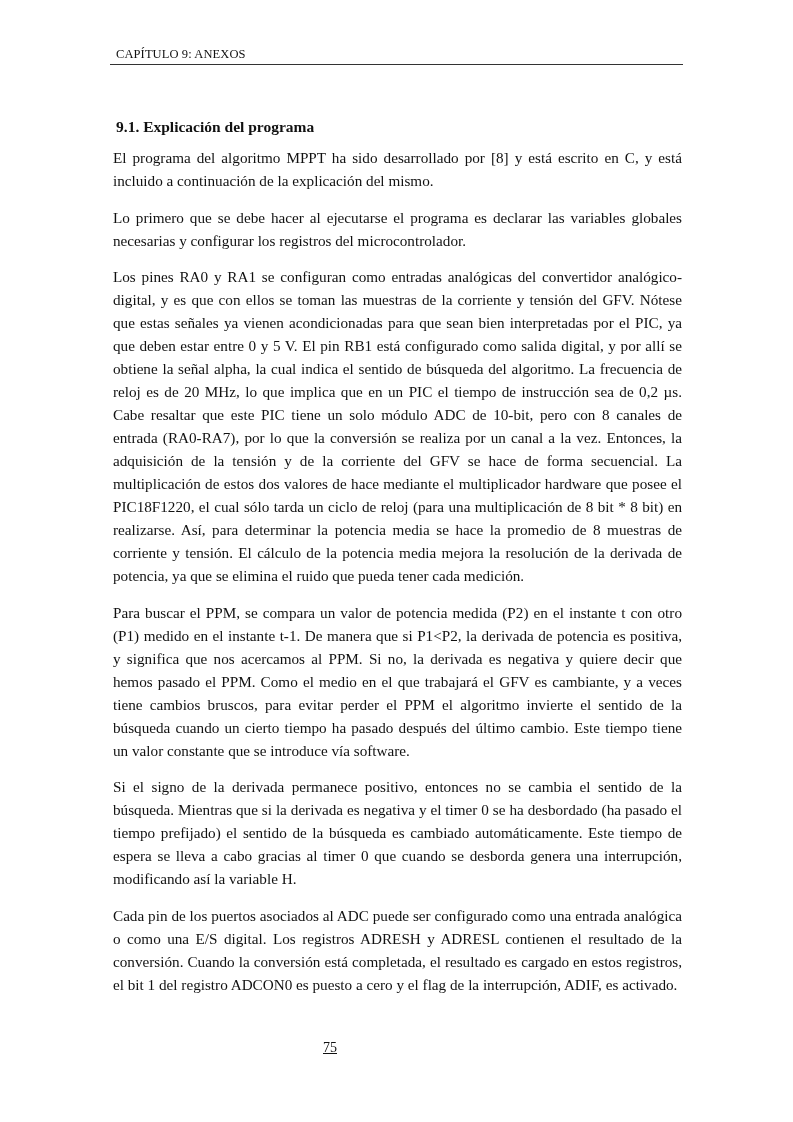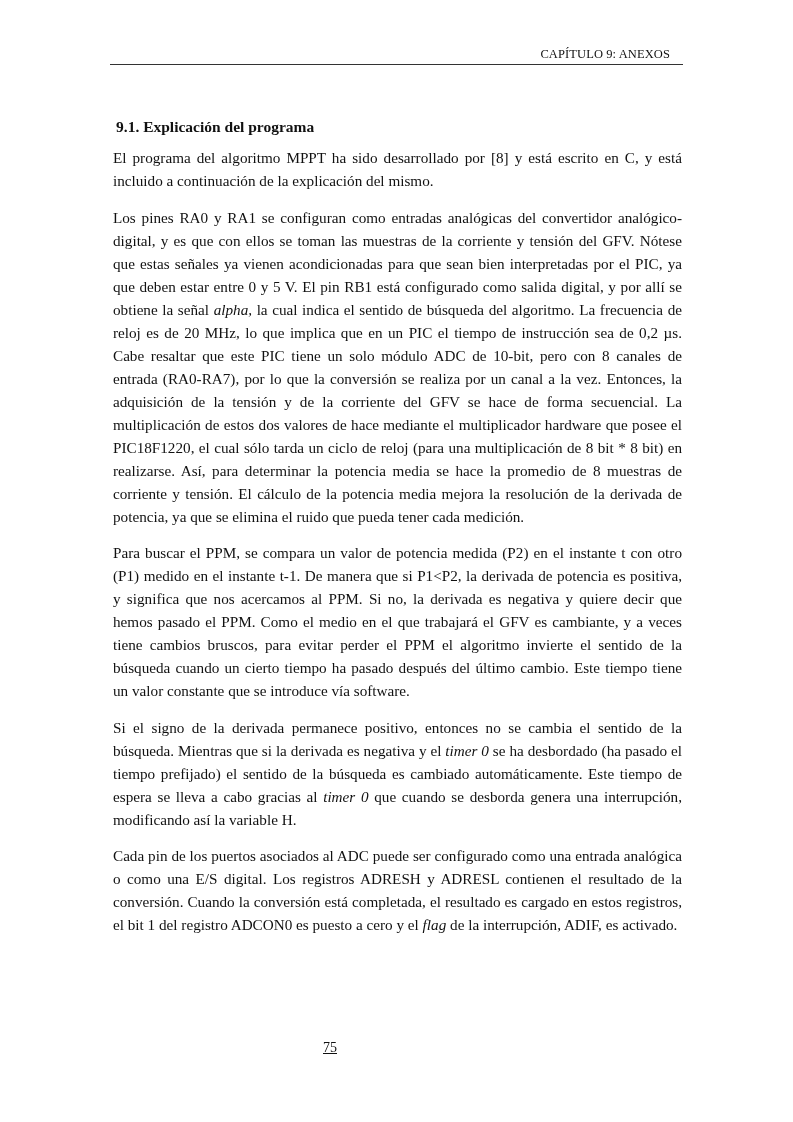--- a/index.html
+++ b/index.html
@@ -10,24 +10,24 @@
     body {
       width: 793px;
       height: 1122px;
       position: relative;
       overflow: hidden;
       font-family: "Liberation Serif", serif;
       color: #111111;
     }
     .running-header {
       position: absolute;
-      left: 100px;
+      left: 116px;
       top: 47px;
       width: 570px;
-      text-align: right;
+      text-align: left;
       font-size: 12.5px;
       letter-spacing: 0.1px;
     }
     .header-rule {
       position: absolute;
       left: 110px;
       top: 64px;
       width: 573px;
       height: 0;
       border-top: 1.3px solid #333333;
@@ -45,21 +45,20 @@
       line-height: 22px;
     }
     .para {
       font-size: 15.2px;
       line-height: 23px;
       text-align: justify;
       margin: 0 0 13.5px 0;
       hyphens: none;
     }
     .para .it {
-      font-style: italic;
     }
     .page-number {
       position: absolute;
       left: 0;
       width: 660px;
       top: 1040px;
       text-align: center;
       font-size: 14px;
       text-decoration: underline;
     }
@@ -68,20 +67,21 @@
 <body>
 
 <div class="running-header">CAPÍTULO 9: ANEXOS</div>
 <div class="header-rule"></div>
 
 <div class="content">
   <h2 class="section-heading">9.1. Explicación del programa</h2>
 
   <p class="para">El programa del algoritmo MPPT ha sido desarrollado por [8] y está escrito en C, y está incluido a continuación de la explicación del mismo.</p>
 
+  <p class="para">Lo primero que se debe hacer al ejecutarse el programa es declarar las variables globales necesarias y configurar los registros del microcontrolador.</p>
 
   <p class="para"><span>Los pines RA0 y RA1 se configuran como entradas analógicas del convertidor analógico-digital, y es que con ellos se toman las muestras de la corriente y tensión del GFV. Nótese que estas señales ya vienen acondicionadas para que sean bien interpretadas por el PIC, ya que deben estar entre 0 y 5 V.  El pin RB1 está configurado como salida digital, y por allí se obtiene la señal </span><span class="it">alpha,</span><span> la cual indica el sentido de búsqueda del algoritmo. La frecuencia de reloj es de 20 MHz, lo que implica que en un PIC el tiempo de instrucción sea de 0,2 µs. Cabe resaltar que este PIC tiene un solo módulo ADC de 10-bit, pero con 8 canales de entrada (RA0-RA7), por lo que la conversión se realiza por un canal a la vez. Entonces, la adquisición de la tensión y de la corriente del GFV se hace de forma secuencial. La multiplicación de estos dos valores de hace mediante el multiplicador hardware que posee el PIC18F1220, el cual sólo tarda un ciclo de reloj (para una multiplicación de 8 bit * 8 bit) en realizarse. Así, para determinar la potencia media se hace la promedio de 8 muestras de corriente y tensión. El cálculo de la potencia media mejora la resolución de la derivada de potencia, ya que se elimina el ruido que pueda tener cada medición.</span></p>
 
   <p class="para">Para buscar el PPM, se compara un valor de potencia medida (P2) en el instante t con otro (P1) medido en el instante t-1. De manera que si P1&lt;P2, la derivada de potencia es positiva, y significa que nos acercamos al PPM. Si no, la derivada es negativa y quiere decir que hemos pasado el PPM. Como el medio en el que trabajará el GFV es cambiante, y a veces tiene cambios bruscos, para evitar perder el PPM el algoritmo invierte el sentido de la búsqueda cuando un cierto tiempo ha pasado después del último cambio. Este tiempo tiene un valor constante que se introduce vía software.</p>
 
   <p class="para"><span>Si el signo de la derivada permanece positivo, entonces no se cambia el sentido de la búsqueda. Mientras que si la derivada es negativa y el </span><span class="it">timer 0</span><span> se ha desbordado (ha pasado el tiempo prefijado) el sentido de la búsqueda es cambiado automáticamente. Este tiempo de espera se lleva a cabo gracias al </span><span class="it">timer 0</span><span> que cuando se desborda genera una interrupción, modificando así la variable H.</span></p>
 
   <p class="para"><span>Cada pin de los puertos asociados al ADC puede ser configurado como una entrada analógica o como una E/S digital. Los registros ADRESH y ADRESL contienen el resultado de la conversión. Cuando la conversión está completada, el resultado es cargado en estos registros, el bit 1 del registro ADCON0 es puesto a cero y el </span><span class="it">flag</span><span> de la interrupción, ADIF, es activado.</span></p>
 </div>
 

